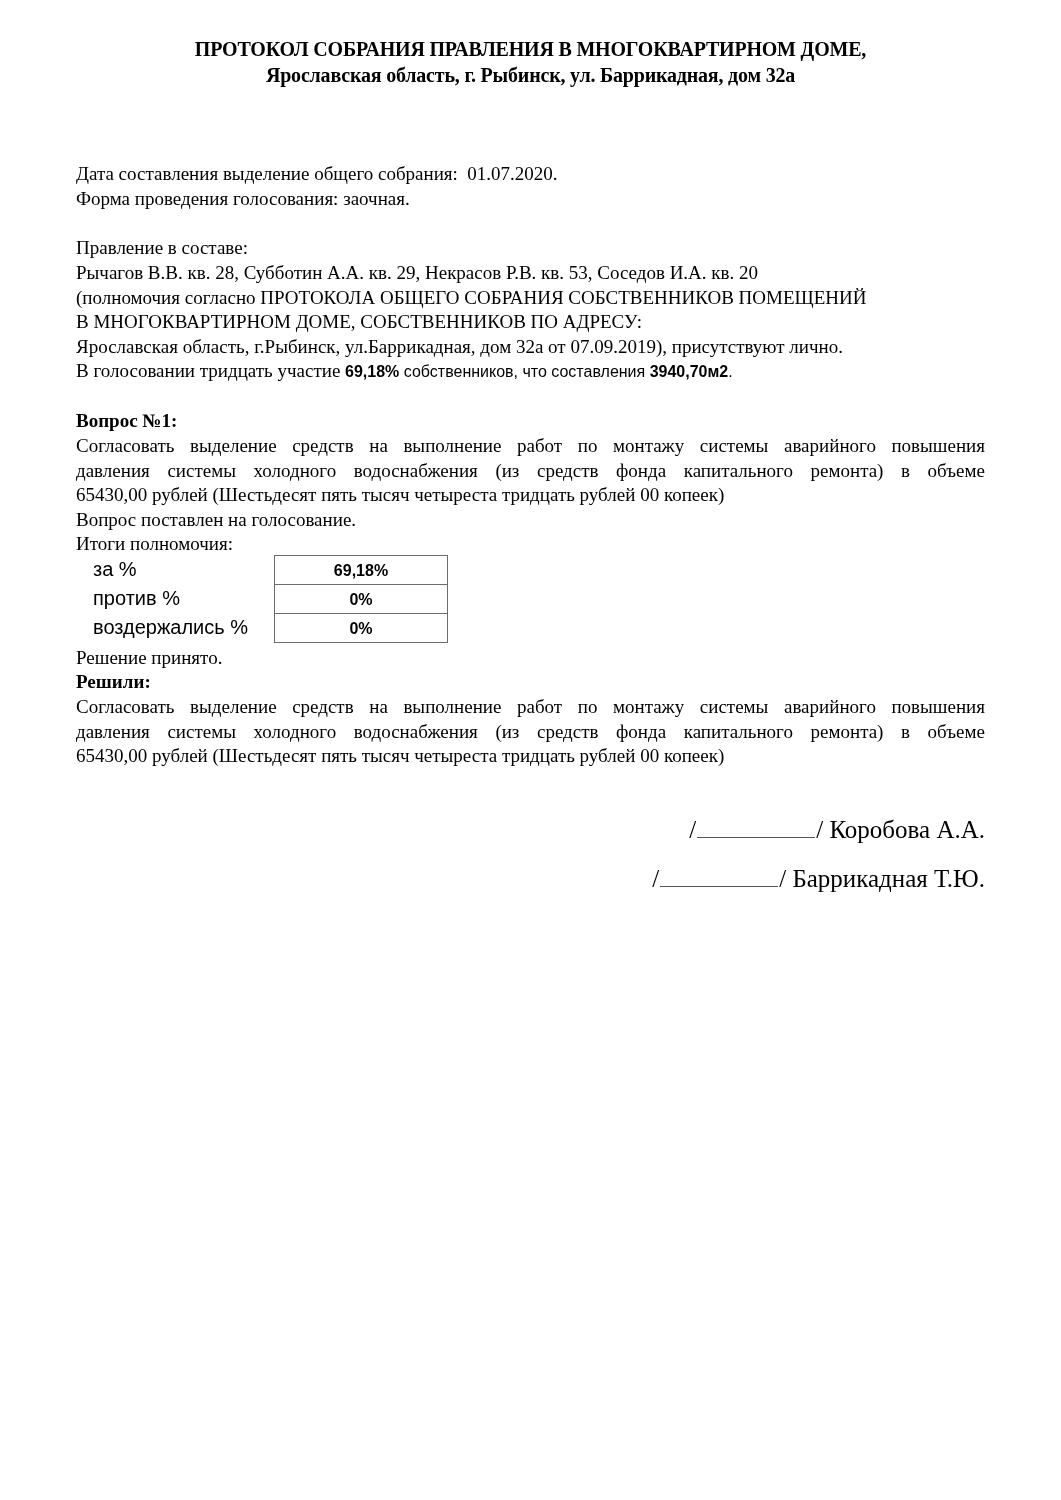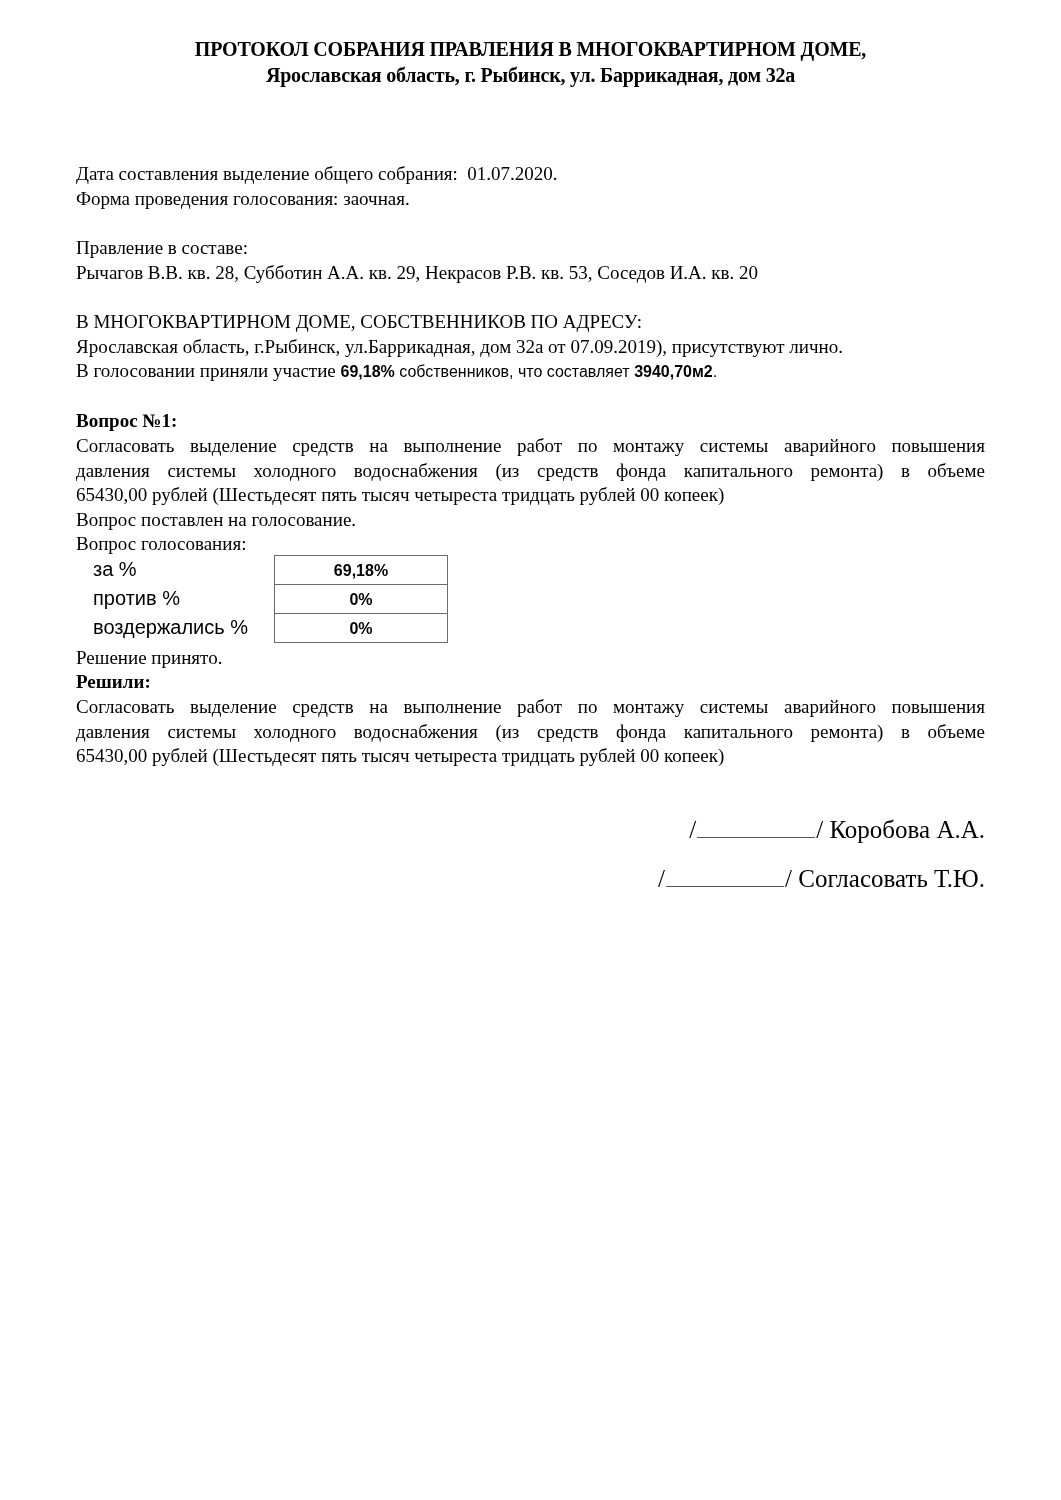--- a/index.html
+++ b/index.html
@@ -137,34 +137,35 @@
     <span>Дата составления выделение общего собрания:</span>&nbsp;
     <span>01.07.2020.</span>
   </div>
   <div class="text-line" style="top:187px;">
     <span>Форма проведения голосования:</span>
     <span>заочная.</span>
   </div>
 
   <div class="text-line" style="top:236px;">Правление в составе:</div>
   <div class="text-line" style="top:261px;">Рычагов В.В. кв. 28, Субботин А.А. кв. 29, Некрасов Р.В. кв. 53, Соседов И.А. кв. 20</div>
+  <div class="text-line" style="top:286px;">(полномочия согласно ПРОТОКОЛА ОБЩЕГО СОБРАНИЯ СОБСТВЕННИКОВ ПОМЕЩЕНИЙ</div>
   <div class="text-line" style="top:310px;">В МНОГОКВАРТИРНОМ ДОМЕ, СОБСТВЕННИКОВ ПО АДРЕСУ:</div>
   <div class="text-line" style="top:335px;">Ярославская область, г.Рыбинск, ул.Баррикадная, дом 32а  от 07.09.2019), присутствуют лично.</div>
   <div class="text-line" style="top:359px;">
-    <span>В голосовании приняли участие </span><span class="sans bold">69,18%</span><span class="sans"> собственников, что составляет </span><span class="sans bold">3940,70м2</span><span class="sans">.</span>
+    <span>В голосовании тридцать участие </span><span class="sans bold">69,18%</span><span class="sans"> собственников, что составления </span><span class="sans bold">3940,70м2</span><span class="sans">.</span>
   </div>
 
   <div class="text-line bold" style="top:409px;">Вопрос №1:</div>
   <div class="justified" style="top:434px;">
     <span class="jl">Согласовать выделение средств на выполнение работ по монтажу системы аварийного повышения</span>
     <span class="jl">давления системы холодного водоснабжения (из средств фонда капитального ремонта) в объеме</span>
     <span class="jl last">65430,00 рублей (Шестьдесят пять тысяч четыреста тридцать рублей 00 копеек)</span>
   </div>
   <div class="text-line" style="top:508px;">Вопрос поставлен на голосование.</div>
-  <div class="text-line" style="top:532px;">Вопрос голосования:</div>
+  <div class="text-line" style="top:532px;">Итоги полномочия:</div>
 
   <div class="results">
     <div class="results-row">
       <span class="results-label">за %</span>
       <span class="results-value">69,18%</span>
     </div>
     <div class="results-row">
       <span class="results-label">против %</span>
       <span class="results-value">0%</span>
     </div>
@@ -181,16 +182,16 @@
     <span class="jl">давления системы холодного водоснабжения (из средств фонда капитального ремонта) в объеме</span>
     <span class="jl last">65430,00 рублей (Шестьдесят пять тысяч четыреста тридцать рублей 00 копеек)</span>
   </div>
 
   <div class="signature" style="top:818px;">
     <span>/</span><span class="sig-blank"></span><span>/</span>
     <span>Коробова А.А.</span>
   </div>
   <div class="signature" style="top:867px;">
     <span>/</span><span class="sig-blank"></span><span>/</span>
-    <span>Согласовать Т.Ю.</span>
+    <span>Баррикадная Т.Ю.</span>
   </div>
 
 </div>
 
 </body></html>

